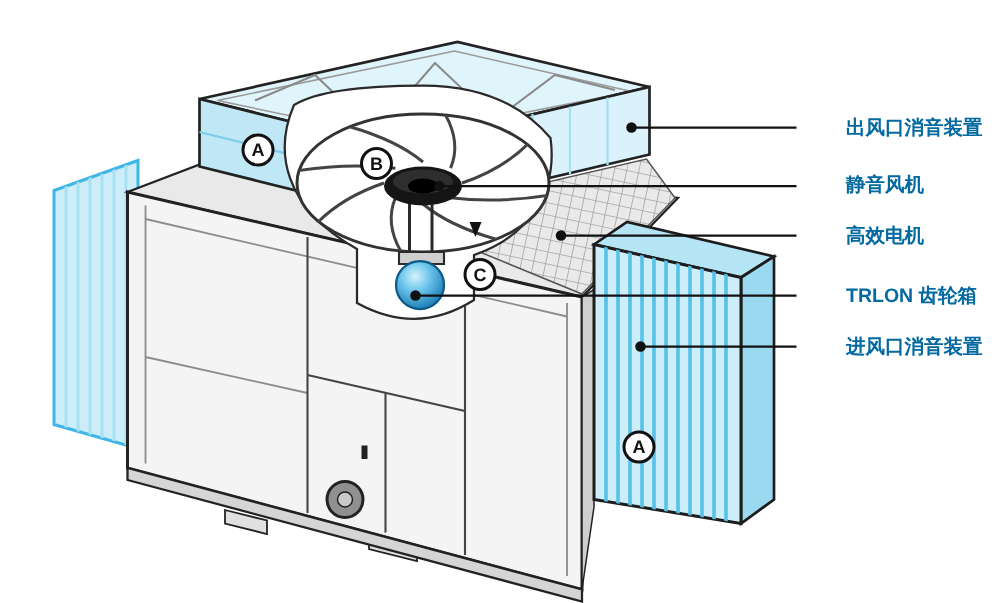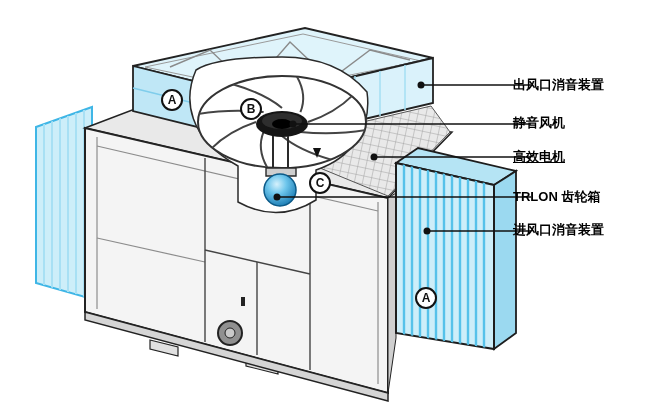--- a/index.html
+++ b/index.html
@@ -6,24 +6,24 @@
   .canvas{
     position:relative;
     width:669px;height:402px;
     background:#fff;
     overflow:hidden;
     font-family:"Liberation Sans",sans-serif;
   }
   .canvas svg{position:absolute;left:0;top:0;}
   .callout{
     position:absolute;
-    left:513px;
+    left:564px;
     font-size:13px;
     font-weight:700;
-    color:#000000;
+    color:#0369a1;
     white-space:nowrap;
     line-height:16px;
   }
   .marker{
     position:absolute;
     width:18px;height:18px;
     border:2px solid #111;
     border-radius:50%;
     background:#fff;
     color:#111;
@@ -191,17 +191,17 @@
     </g>
   </svg>
 
   <div class="marker" style="left:161px;top:89px;">A</div>
   <div class="marker" style="left:240px;top:98px;">B</div>
   <div class="marker" style="left:309px;top:172px;">C</div>
   <div class="marker" style="left:415px;top:287px;">A</div>
 
   <div class="callout" style="top:77px;">出风口消音装置</div>
   <div class="callout" style="top:116px;font-family:Liberation Mono, monospace;">静音风机</div>
-  <div class="callout" style="top:149px;text-decoration:underline;">高效电机</div>
+  <div class="callout" style="top:149px;">高效电机</div>
   <div class="callout" style="top:189px;">TRLON 齿轮箱</div>
-  <div class="callout" style="top:223px;font-family:Liberation Mono, monospace;">进风口消音装置</div>
+  <div class="callout" style="top:223px;">进风口消音装置</div>
 
 </div>
 
 </body></html>

